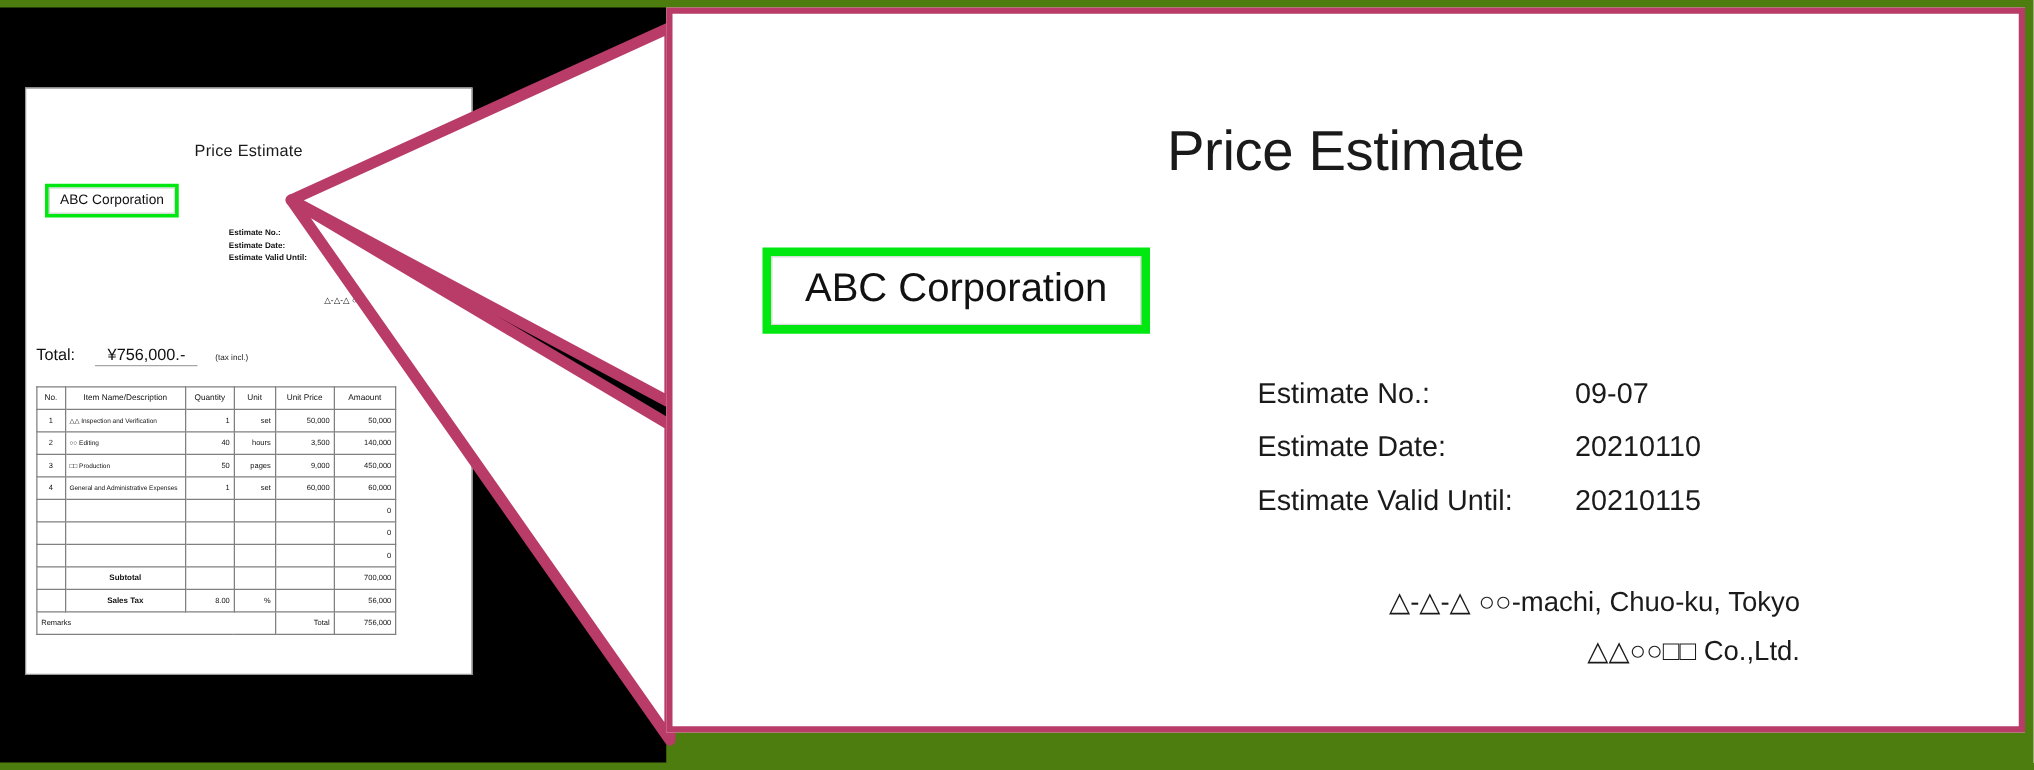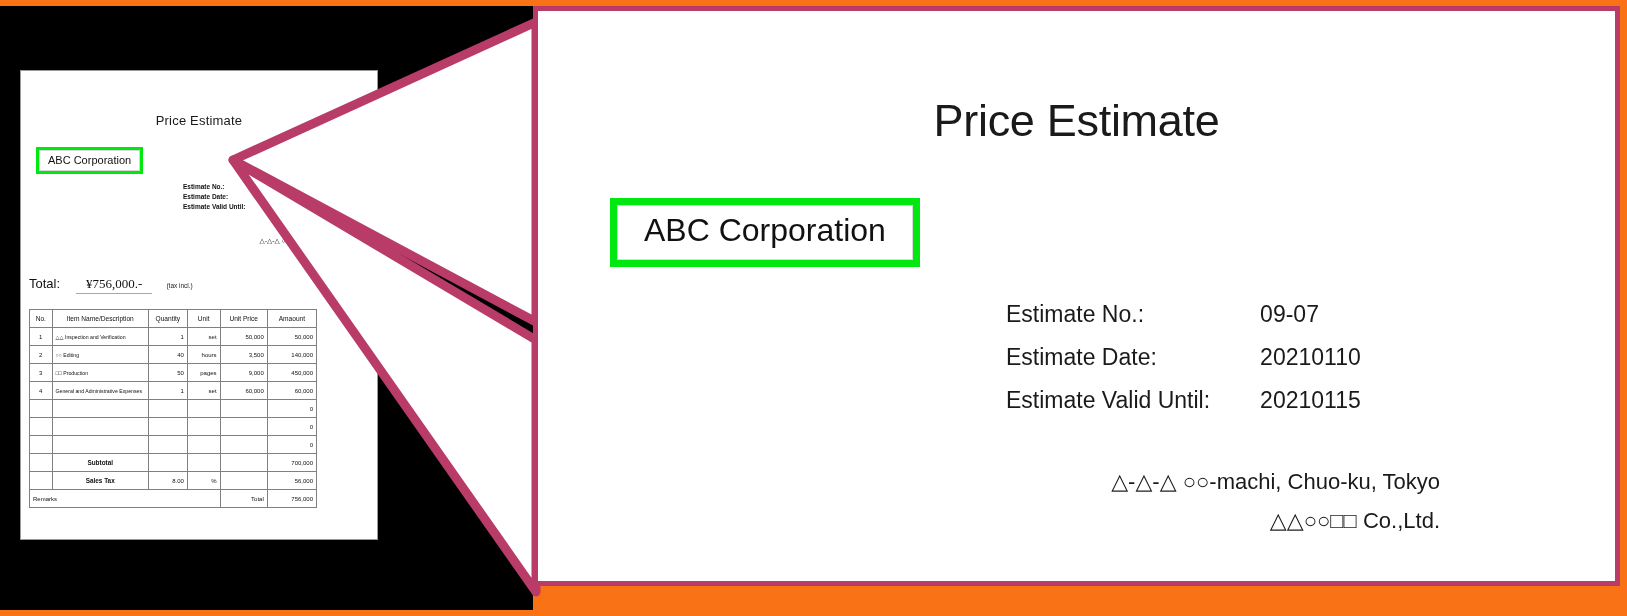--- a/index.html
+++ b/index.html
@@ -7,21 +7,21 @@
     padding: 0;
     background: #ffffff;
   }
   body {
     font-family: "Liberation Sans", sans-serif;
   }
   #screen {
     position: relative;
     width: 1627px;
     height: 616px;
-    background: #f97316;
+    background: #4d7c0f;
     overflow: hidden;
   }
 
   
   #left-panel {
     position: absolute;
     left: 0px;
     top: 6px;
     width: 533px;
     height: 604px;
@@ -104,21 +104,20 @@
     font-size: 13px;
     color: #111;
   }
   .doc-total-value {
     font-size: 13px;
     color: #111;
     margin-left: 16px;
     padding: 0 10px 1px 10px;
     border-bottom: 1px solid #a8a8a8;
     white-space: nowrap;
-    font-family: Liberation Serif, serif;
   }
   .doc-total-note {
     font-size: 6.5px;
     color: #222;
     margin-left: 14px;
   }
 
   
   #doc-table {
     position: absolute;

